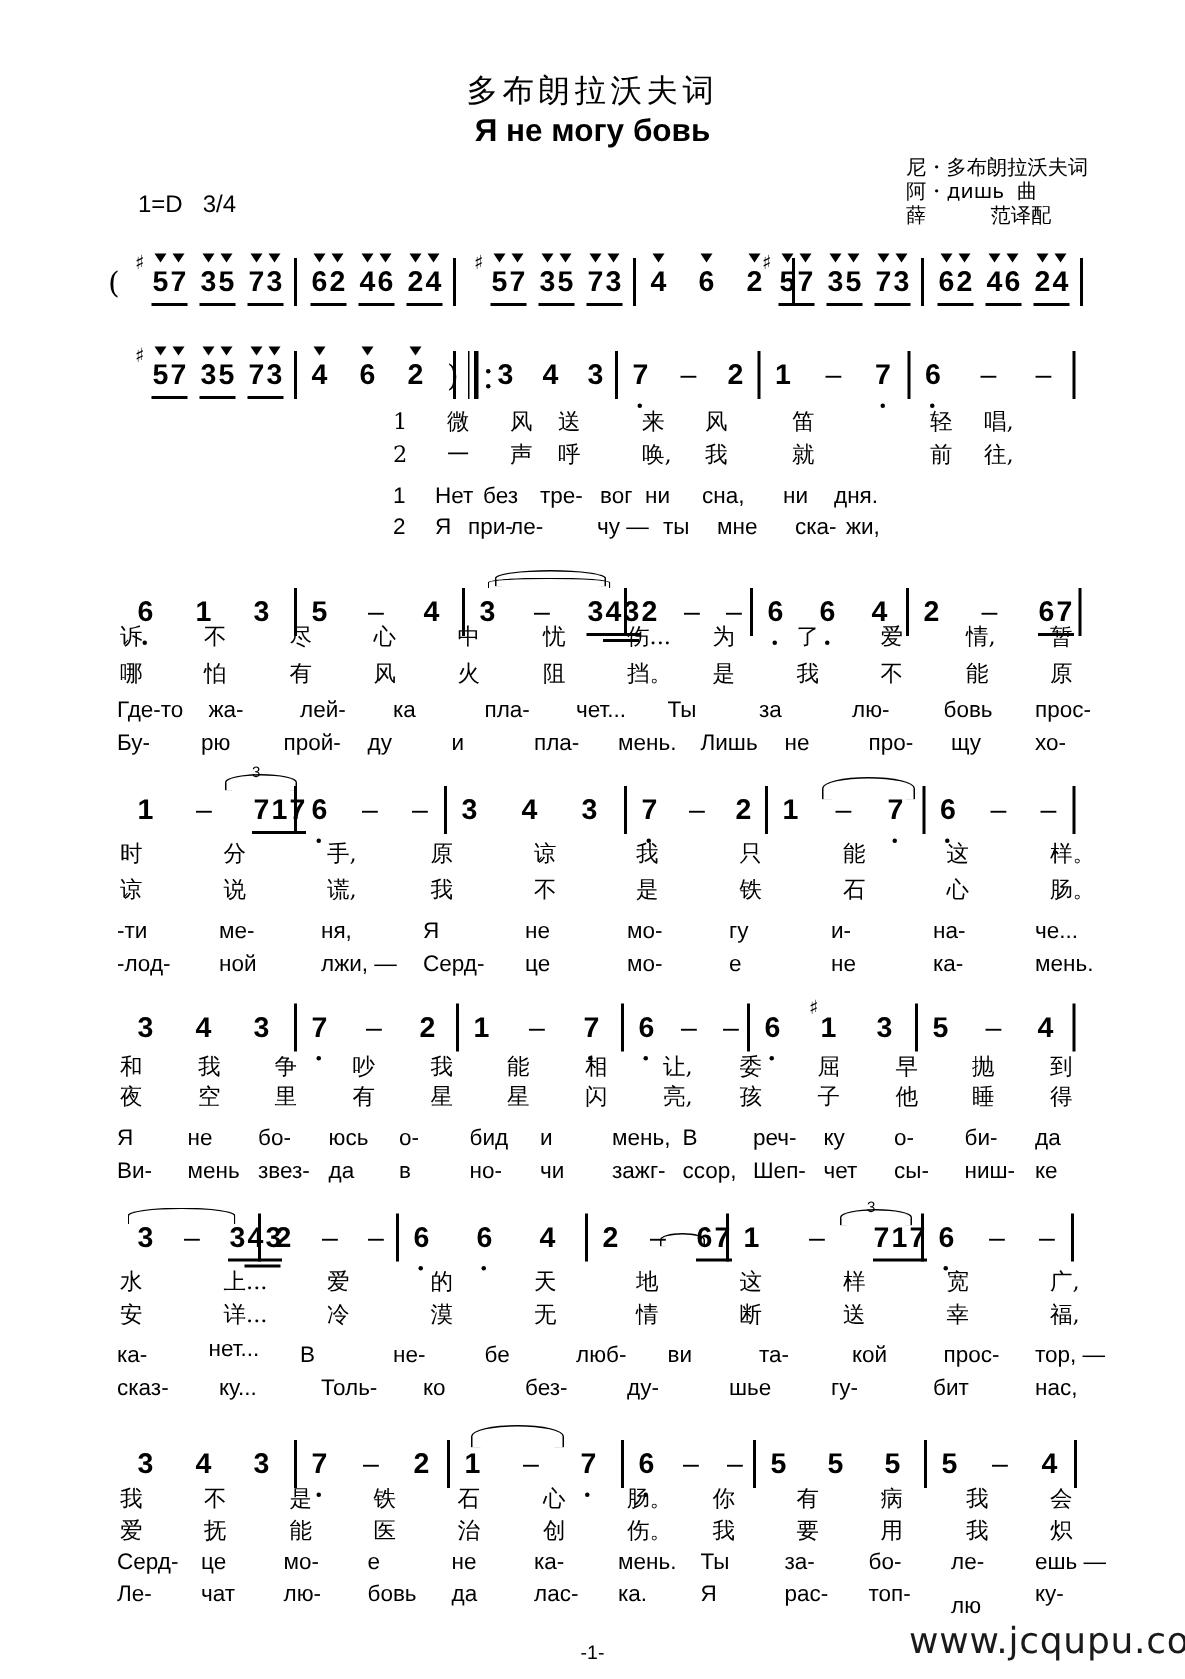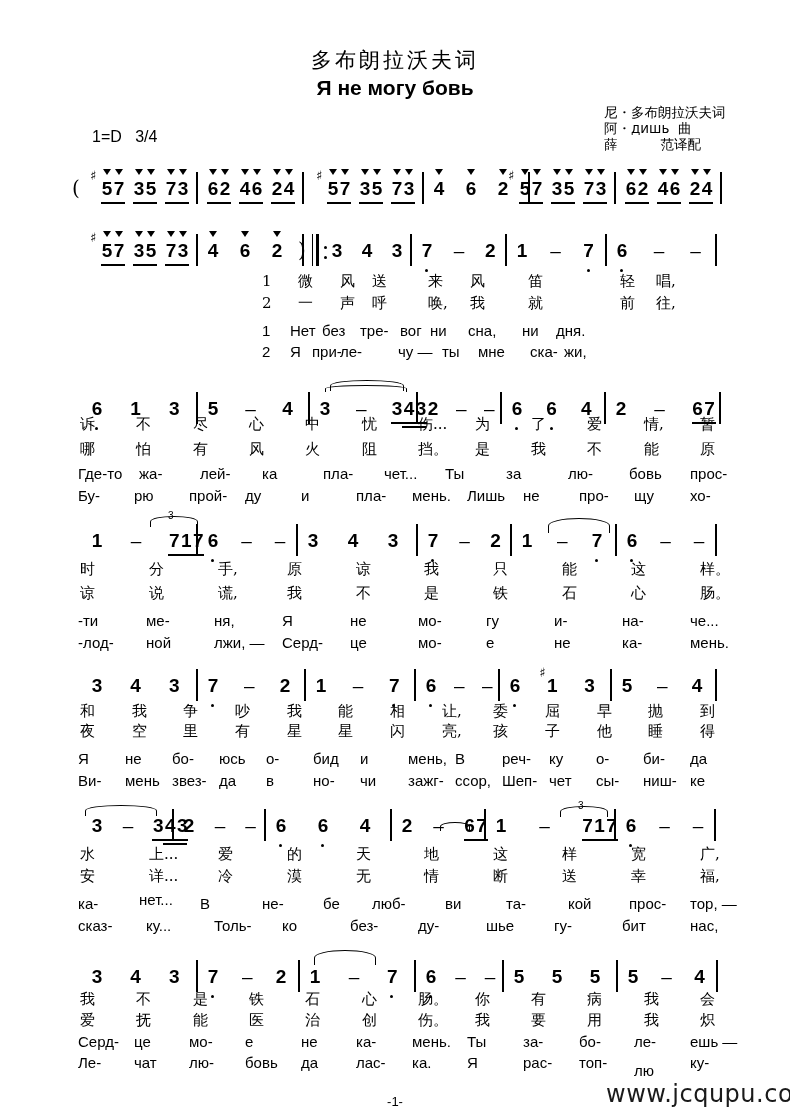--- a/index.html
+++ b/index.html
@@ -520,21 +520,21 @@
     <div class="lyr" style="left:424px;top:867px;">情</div>
     <div class="lyr" style="left:493px;top:867px;">断</div>
     <div class="lyr" style="left:562px;top:867px;">送</div>
     <div class="lyr" style="left:631px;top:867px;">幸</div>
     <div class="lyr" style="left:700px;top:867px;">福,</div>
     <div class="lyr-ru" style="left:78px;top:895px;">ка-</div>
     <div class="lyr-ru" style="left:139px;top:891px;">нет...</div>
     <div class="lyr-ru" style="left:200px;top:895px;">В</div>
     <div class="lyr-ru" style="left:262px;top:895px;">не-</div>
     <div class="lyr-ru" style="left:323px;top:895px;">бе</div>
-    <div class="lyr-ru" style="left:372px;top:895px;">люб-</div>
+    <div class="lyr-ru" style="left:384px;top:895px;">люб-</div>
     <div class="lyr-ru" style="left:445px;top:895px;">ви</div>
     <div class="lyr-ru" style="left:506px;top:895px;">та-</div>
     <div class="lyr-ru" style="left:568px;top:895px;">кой</div>
     <div class="lyr-ru" style="left:629px;top:895px;">прос-</div>
     <div class="lyr-ru" style="left:690px;top:895px;">тор, —</div>
     <div class="lyr-ru" style="left:78px;top:917px;">сказ-</div>
     <div class="lyr-ru" style="left:146px;top:917px;">ку...</div>
     <div class="lyr-ru" style="left:214px;top:917px;">Толь-</div>
     <div class="lyr-ru" style="left:282px;top:917px;">ко</div>
     <div class="lyr-ru" style="left:350px;top:917px;">без-</div>

